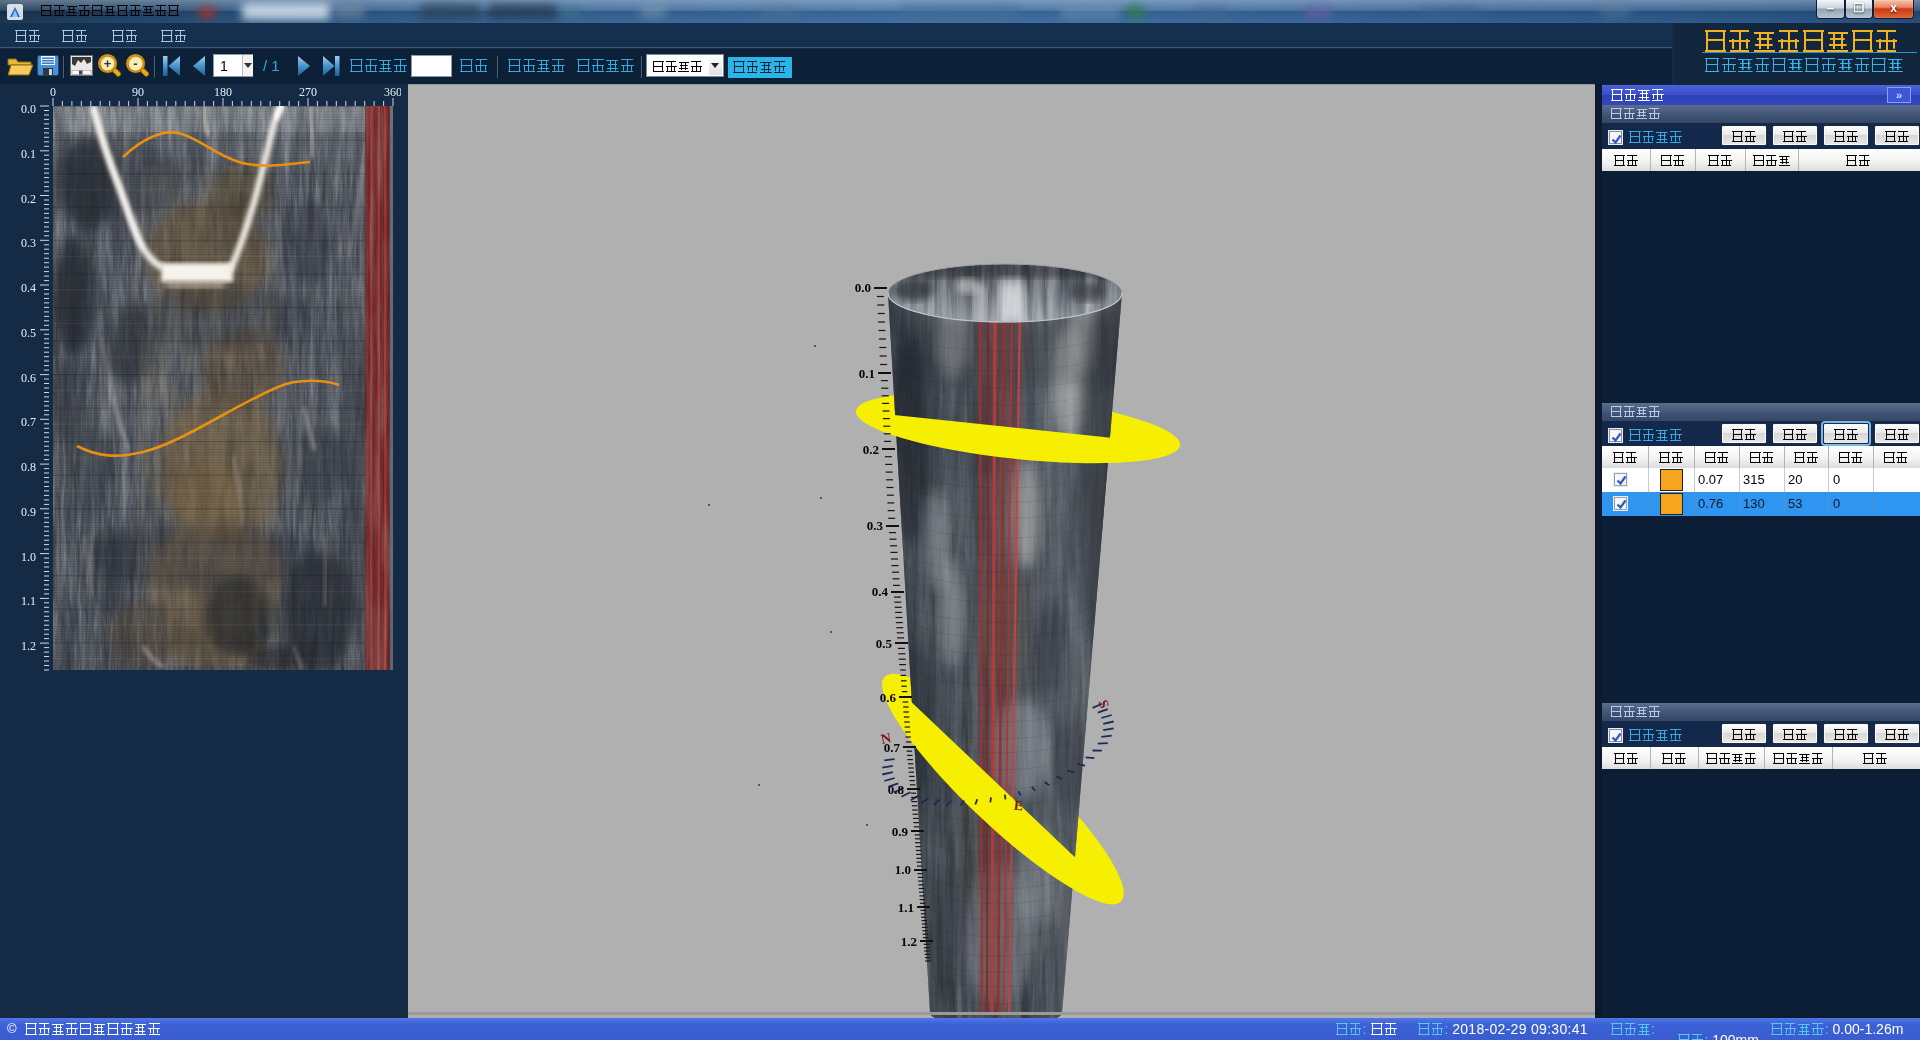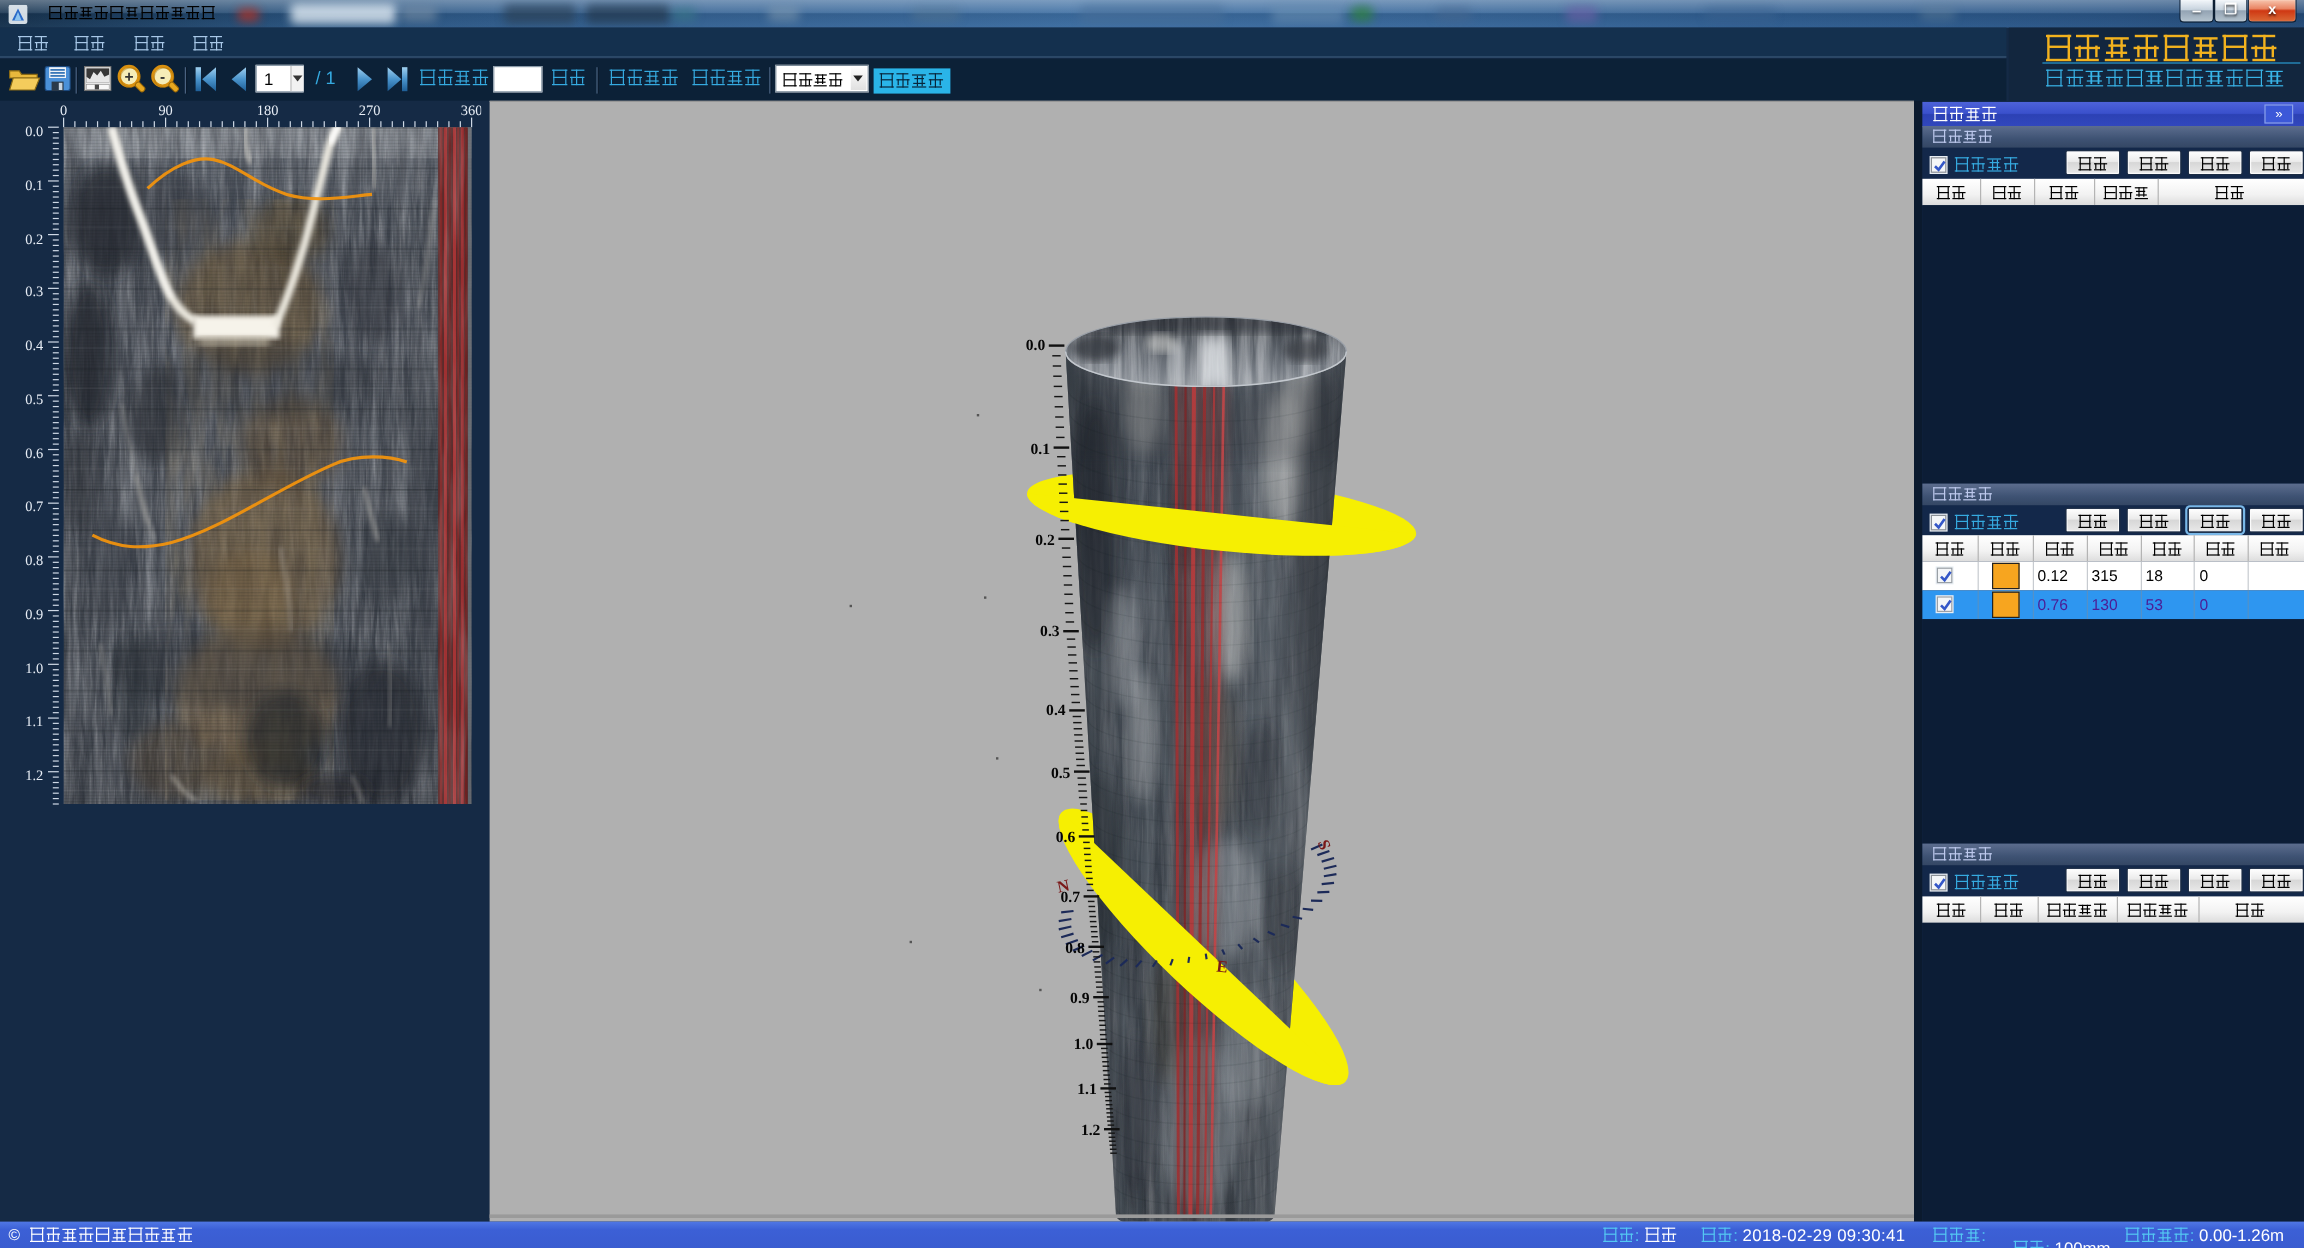--- a/index.html
+++ b/index.html
@@ -859,26 +859,26 @@
       <div class="abs" style="left:46px;top:0;width:1px;height:24px;background:rgba(130,140,150,.45)"></div>
       <div class="abs" style="left:92px;top:0;width:1px;height:24px;background:rgba(130,140,150,.45)"></div>
       <div class="abs" style="left:137px;top:0;width:1px;height:24px;background:rgba(130,140,150,.45)"></div>
       <div class="abs" style="left:182px;top:0;width:1px;height:24px;background:rgba(130,140,150,.45)"></div>
       <div class="abs" style="left:226px;top:0;width:1px;height:24px;background:rgba(130,140,150,.45)"></div>
       <div class="abs" style="left:271px;top:0;width:1px;height:24px;background:rgba(130,140,150,.45)"></div>
       <div class="cbx" style="left:12px;top:5px;border-color:#9aa0a6"><svg width="13" height="13" viewBox="0 0 13 13">
           <path d="M2.5 6.5 L5.5 9.5 L10.5 2.5" fill="none" stroke="#3457c8" stroke-width="2.2"></path>
         </svg></div>
       <div class="abs" style="left:58px;top:1px;width:23px;height:22px;background:#f7a51f;border:1px solid #222"></div>
-      <div class="abs" style="left:96px;top:4px">0.12</div>
+      <div class="abs" style="left:96px;top:4px">0.07</div>
       <div class="abs" style="left:141px;top:4px">315</div>
-      <div class="abs" style="left:186px;top:4px">18</div>
+      <div class="abs" style="left:186px;top:4px">20</div>
       <div class="abs" style="left:231px;top:4px">0</div>
     </div>
-    <div class="trow" style="top:408px;background:#2e96f0;color:#4c1d95">
+    <div class="trow" style="top:408px;background:#2e96f0;color:#0f172a">
       <div class="abs" style="left:46px;top:0;width:1px;height:24px;background:rgba(130,140,150,.45)"></div>
       <div class="abs" style="left:92px;top:0;width:1px;height:24px;background:rgba(130,140,150,.45)"></div>
       <div class="abs" style="left:137px;top:0;width:1px;height:24px;background:rgba(130,140,150,.45)"></div>
       <div class="abs" style="left:182px;top:0;width:1px;height:24px;background:rgba(130,140,150,.45)"></div>
       <div class="abs" style="left:226px;top:0;width:1px;height:24px;background:rgba(130,140,150,.45)"></div>
       <div class="abs" style="left:271px;top:0;width:1px;height:24px;background:rgba(130,140,150,.45)"></div>
       <div class="cbx" style="left:12px;top:5px;border-color:#9aa0a6"><svg width="13" height="13" viewBox="0 0 13 13">
           <path d="M2.5 6.5 L5.5 9.5 L10.5 2.5" fill="none" stroke="#3457c8" stroke-width="2.2"></path>
         </svg></div>
       <div class="abs" style="left:58px;top:1px;width:23px;height:22px;background:#f7a51f;border:1px solid #222"></div>

